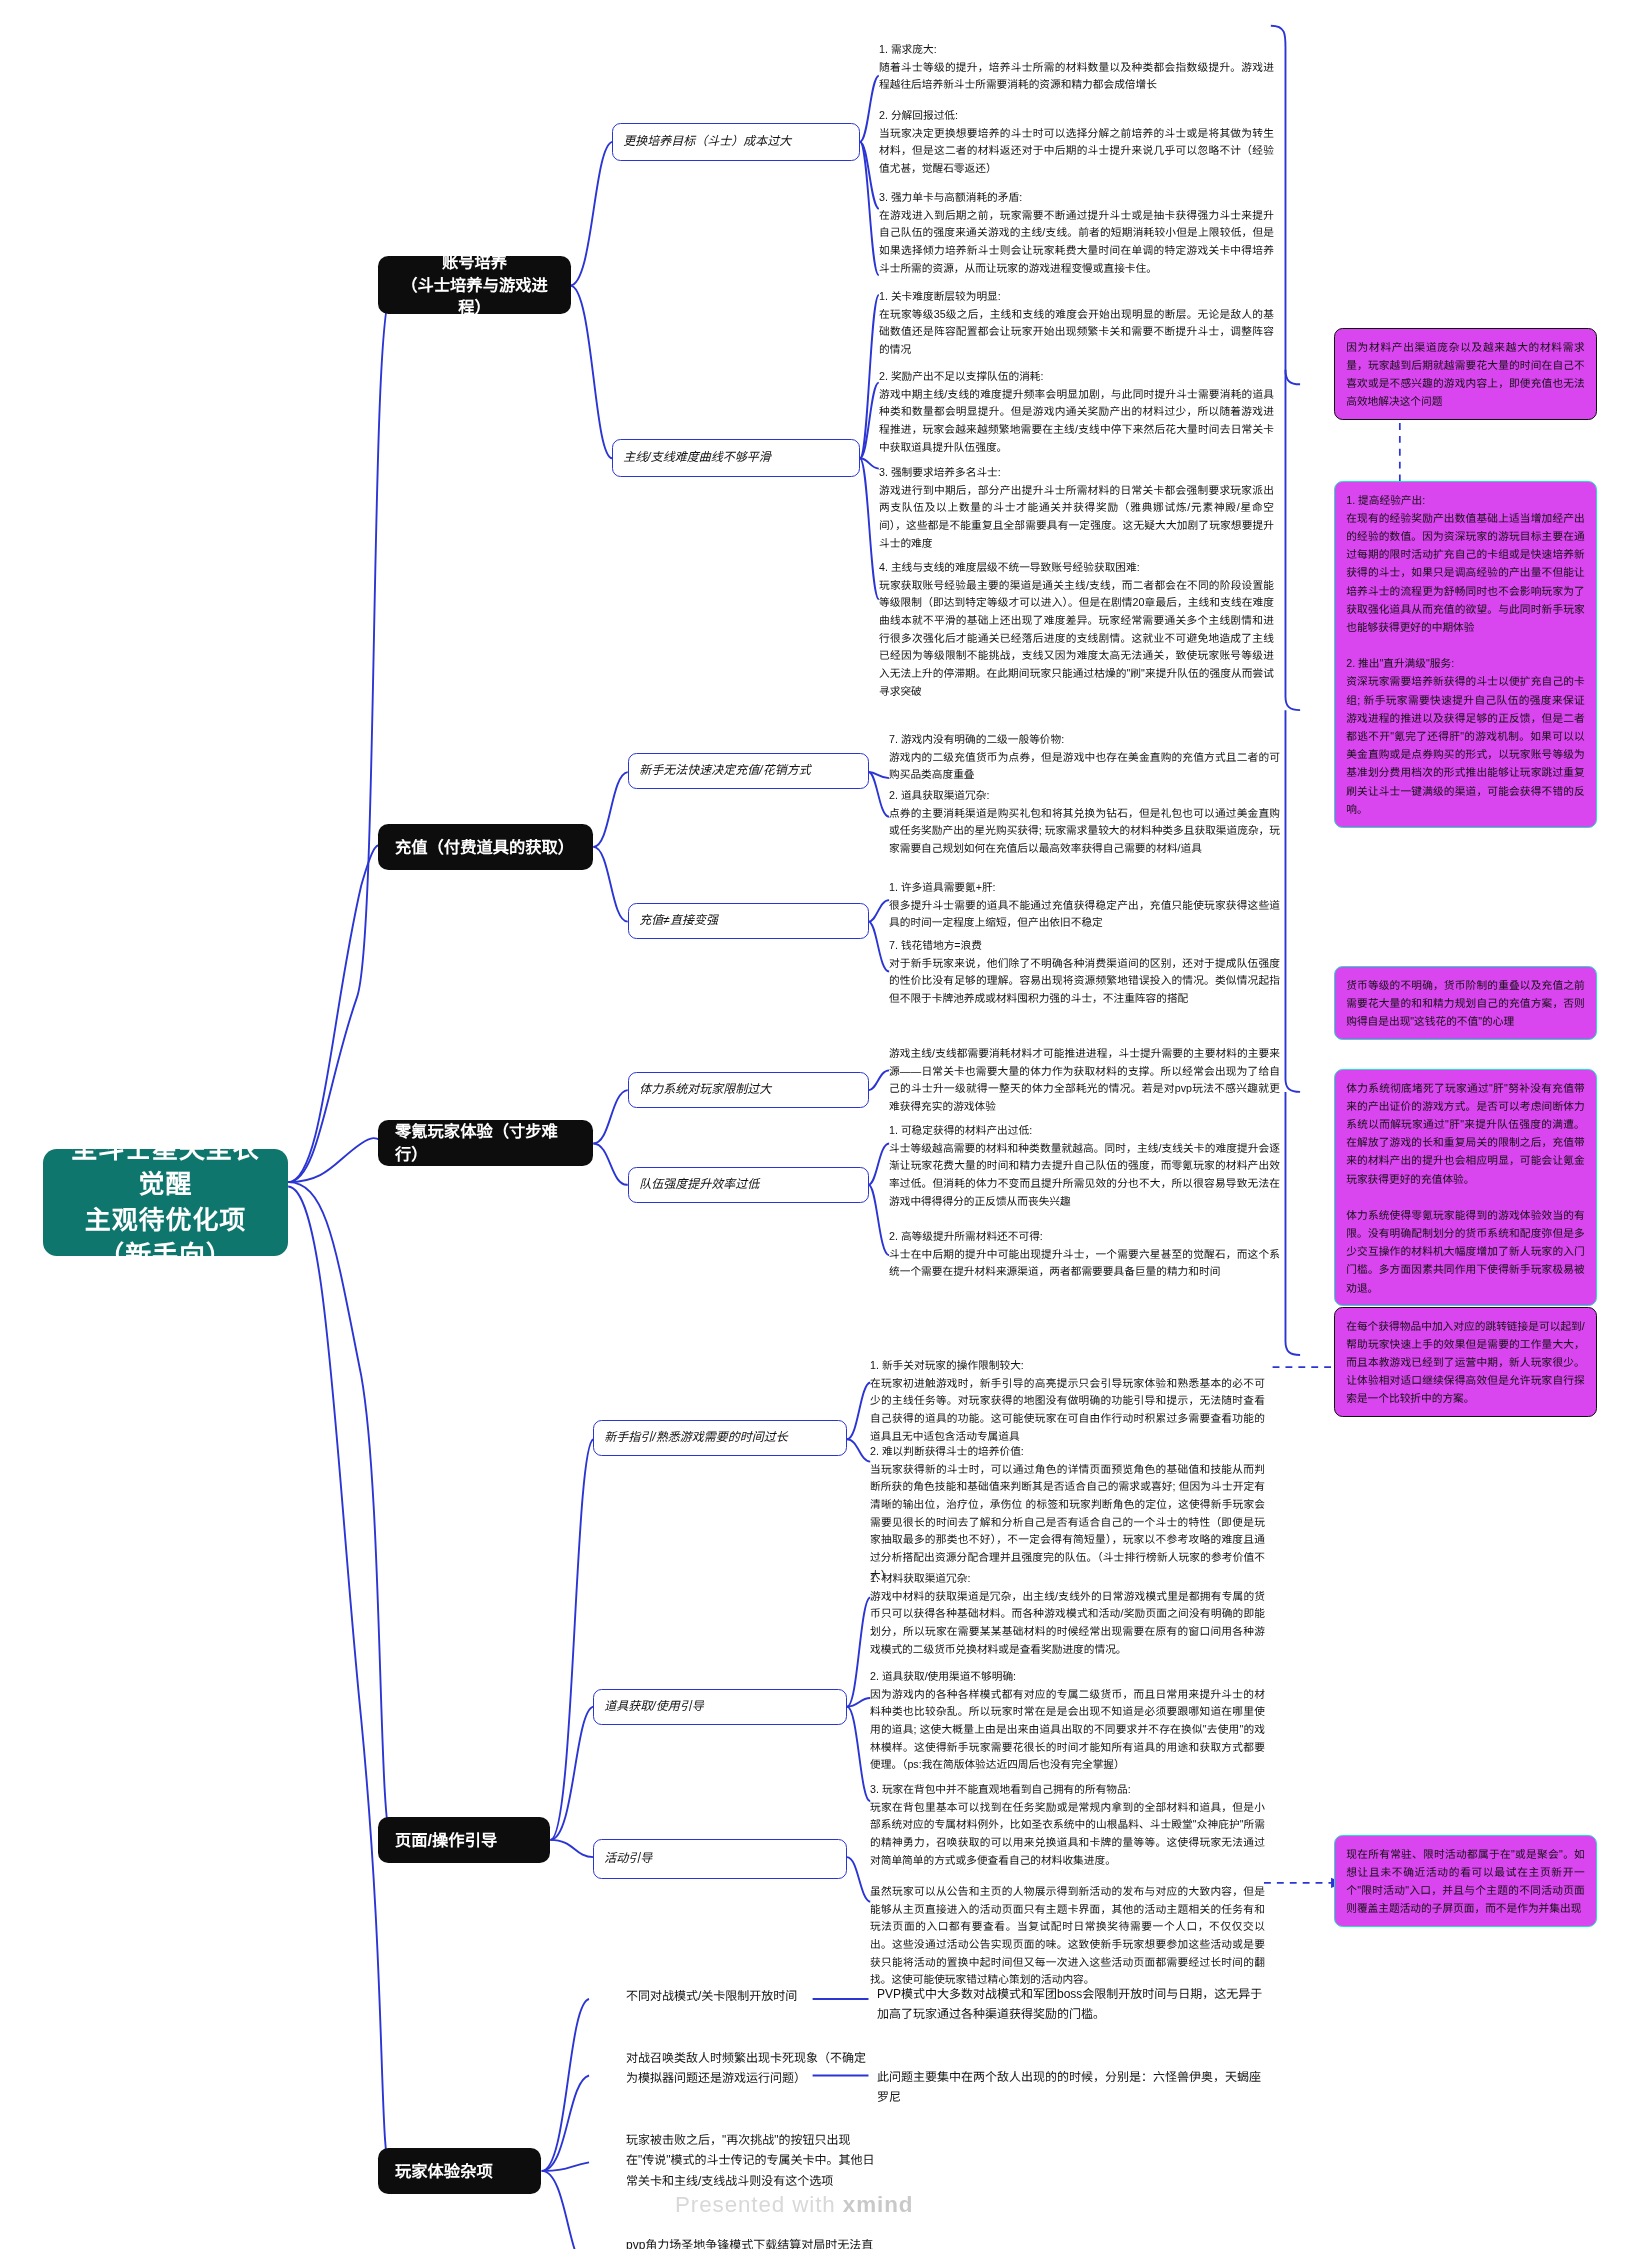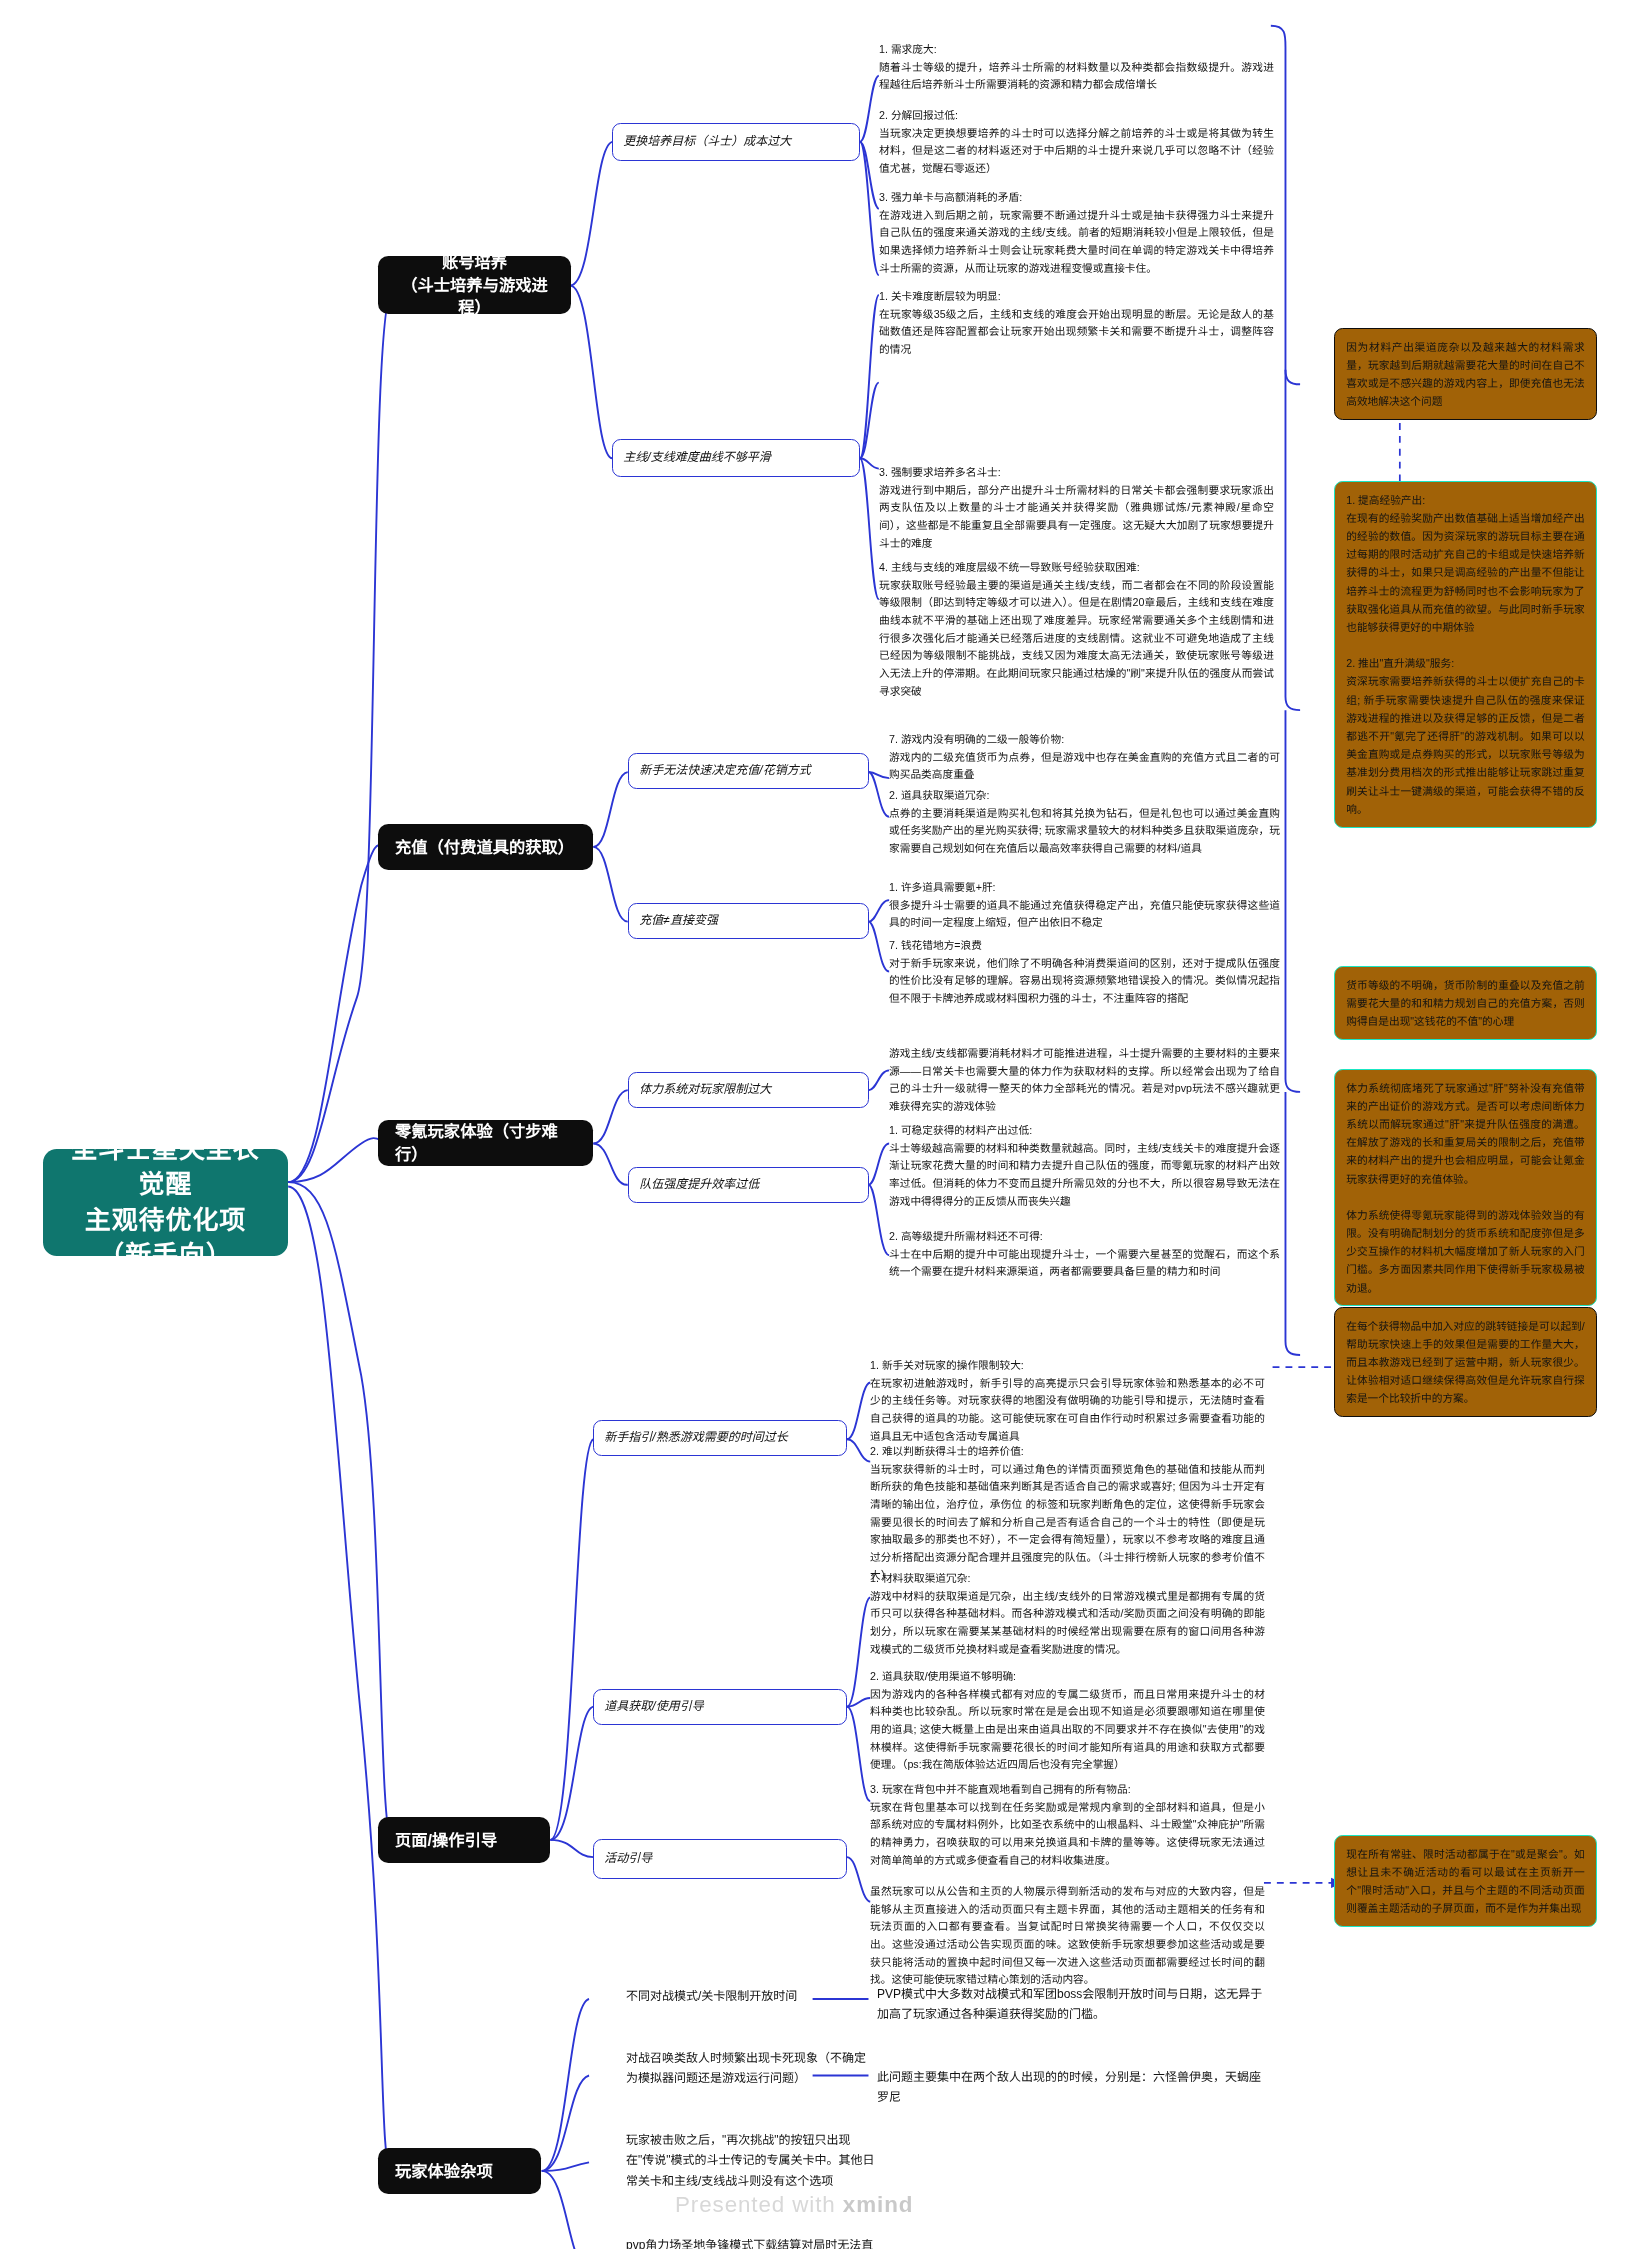--- a/index.html
+++ b/index.html
@@ -82,21 +82,21 @@
   
   .plain{
     font-size:12px;
     line-height:1.7;
     color:#121212;
     white-space:pre-line;
   }
 
   
   .callout{
-    background:#a16207;
+    background:#d946ef;
     border:1.7px solid #0d0d0d;
     border-radius:8.6px;
     font-size:10.7px;
     line-height:1.7;
     padding:8.6px 11.2px;
     color:#121212;
     white-space:pre-line;
     text-align:justify;
   }
   .callout.cyan{border-color:#19e6c3;margin-top:12px;}
@@ -226,20 +226,22 @@
 
   <div class="node detail" style="left:879px;top:41px;width:395px;">1. 需求庞大:
 随着斗士等级的提升，培养斗士所需的材料数量以及种类都会指数级提升。游戏进程越往后培养新斗士所需要消耗的资源和精力都会成倍增长</div>
   <div class="node detail" style="left:879px;top:107px;width:395px;">2. 分解回报过低:
 当玩家决定更换想要培养的斗士时可以选择分解之前培养的斗士或是将其做为转生材料，但是这二者的材料返还对于中后期的斗士提升来说几乎可以忽略不计（经验值尤甚，觉醒石零返还）</div>
   <div class="node detail" style="left:879px;top:189px;width:395px;">3. 强力单卡与高额消耗的矛盾:
 在游戏进入到后期之前，玩家需要不断通过提升斗士或是抽卡获得强力斗士来提升自己队伍的强度来通关游戏的主线/支线。前者的短期消耗较小但是上限较低，但是如果选择倾力培养新斗士则会让玩家耗费大量时间在单调的特定游戏关卡中得培养斗士所需的资源，从而让玩家的游戏进程变慢或直接卡住。</div>
 
   <div class="node detail" style="left:879px;top:288px;width:395px;">1. 关卡难度断层较为明显:
 在玩家等级35级之后，主线和支线的难度会开始出现明显的断层。无论是敌人的基础数值还是阵容配置都会让玩家开始出现频繁卡关和需要不断提升斗士，调整阵容的情况</div>
+  <div class="node detail" style="left:879px;top:368px;width:395px;">2. 奖励产出不足以支撑队伍的消耗:
+游戏中期主线/支线的难度提升频率会明显加剧，与此同时提升斗士需要消耗的道具种类和数量都会明显提升。但是游戏内通关奖励产出的材料过少，所以随着游戏进程推进，玩家会越来越频繁地需要在主线/支线中停下来然后花大量时间去日常关卡中获取道具提升队伍强度。</div>
   <div class="node detail" style="left:879px;top:464px;width:395px;">3. 强制要求培养多名斗士:
 游戏进行到中期后，部分产出提升斗士所需材料的日常关卡都会强制要求玩家派出两支队伍及以上数量的斗士才能通关并获得奖励（雅典娜试炼/元素神殿/星命空间），这些都是不能重复且全部需要具有一定强度。这无疑大大加剧了玩家想要提升斗士的难度</div>
   <div class="node detail" style="left:879px;top:559px;width:395px;">4. 主线与支线的难度层级不统一导致账号经验获取困难:
 玩家获取账号经验最主要的渠道是通关主线/支线，而二者都会在不同的阶段设置能等级限制（即达到特定等级才可以进入）。但是在剧情20章最后，主线和支线在难度曲线本就不平滑的基础上还出现了难度差异。玩家经常需要通关多个主线剧情和进行很多次强化后才能通关已经落后进度的支线剧情。这就业不可避免地造成了主线已经因为等级限制不能挑战，支线又因为难度太高无法通关，致使玩家账号等级进入无法上升的停滞期。在此期间玩家只能通过枯燥的"刷"来提升队伍的强度从而尝试寻求突破</div>
 
   <div class="node lvl3" style="left:628px;top:753px;width:241px;height:36px;">新手无法快速决定充值/花销方式</div>
 
   <div class="node lvl3" style="left:628px;top:903px;width:241px;height:36px;">充值≠直接变强</div>
 
   <div class="node detail" style="left:889px;top:731px;width:391px;">7. 游戏内没有明确的二级一般等价物:

